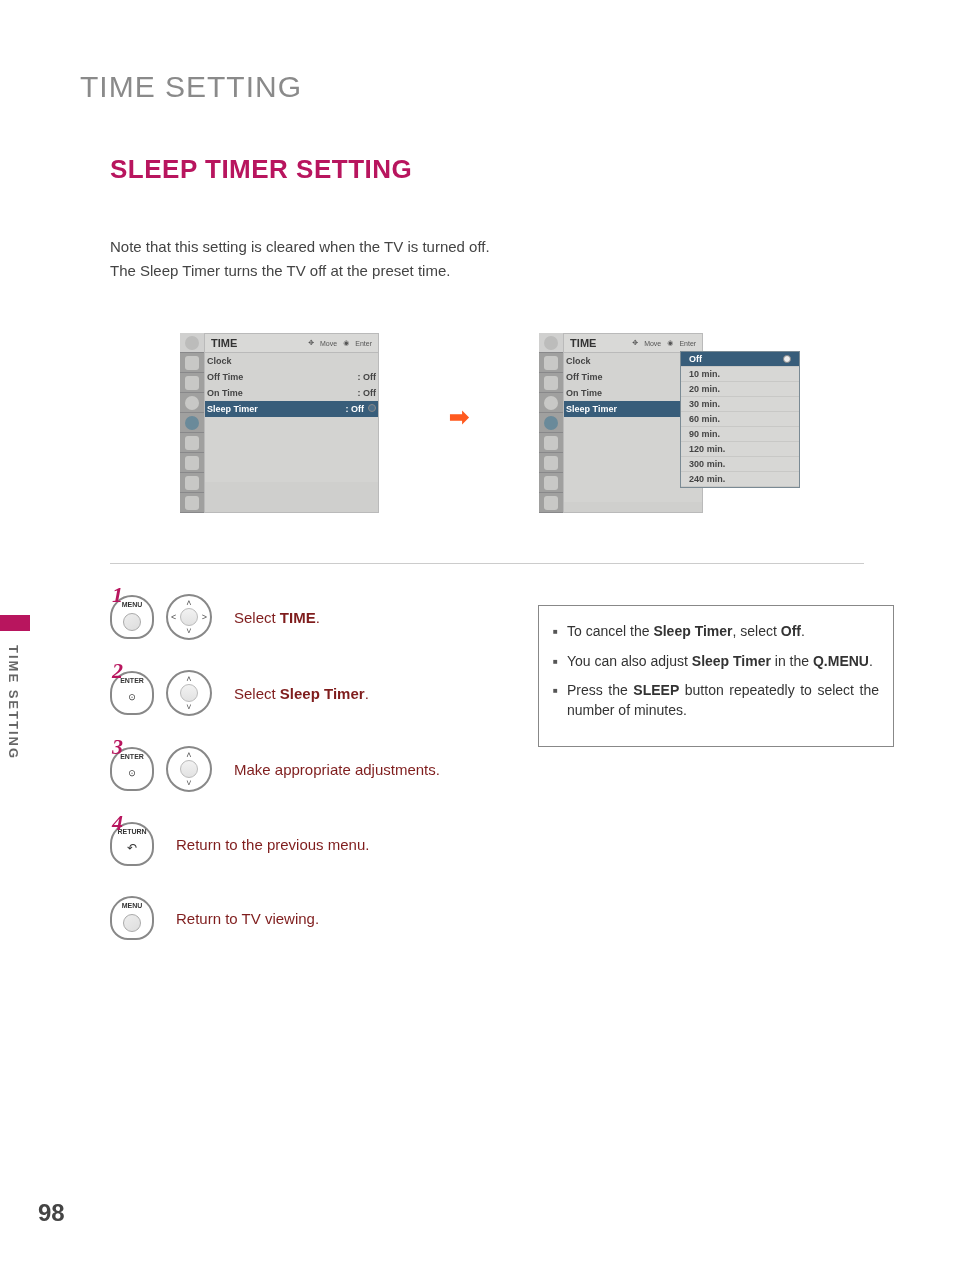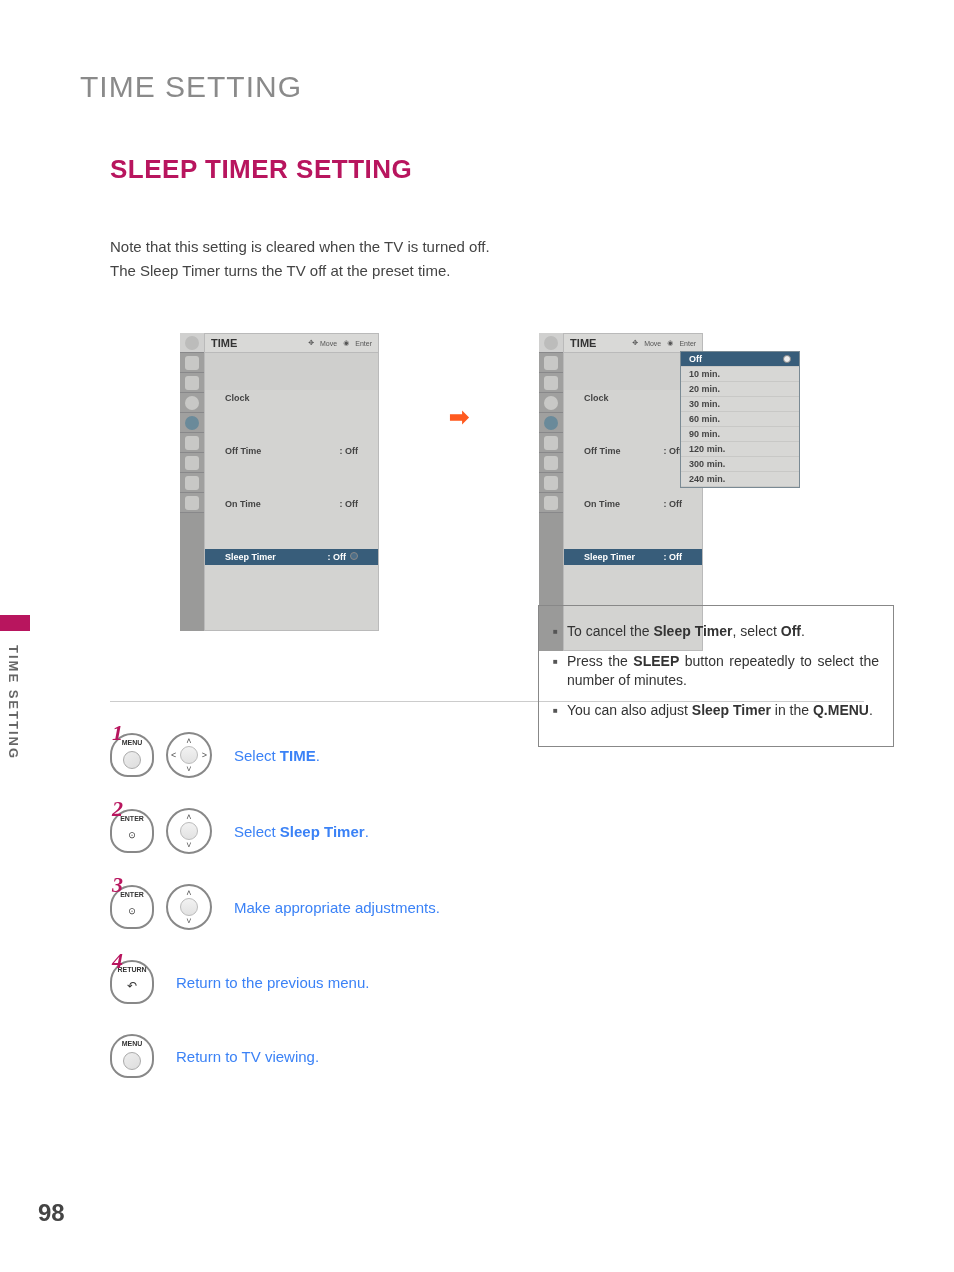--- a/index.html
+++ b/index.html
@@ -108,25 +108,24 @@
       color: #555;
       align-items: center;
     }
     .menu-rows {
       background: #d3d3d1;
     }
     .menu-row {
       display: flex;
       justify-content: space-between;
       align-items: center;
-      padding: 3px 20px;
+      padding: 3px 2px;
       font-size: 9px;
       font-weight: 700;
       color: #444;
-      margin-top: 37px;
     }
     .menu-row.selected {
       background: #385d7a;
       color: #fff;
     }
     .menu-row .val {
       font-weight: 600;
     }
     .radio-dot {
       width: 8px; height: 8px;
@@ -245,21 +244,21 @@
       position:absolute;
       font-size:9px;
       color:#555;
     }
     .dpad .chev.up { top:2px; left:50%; transform:translateX(-50%);}
     .dpad .chev.dn { bottom:2px; left:50%; transform:translateX(-50%);}
     .dpad .chev.lf { left:3px; top:50%; transform:translateY(-50%);}
     .dpad .chev.rt { right:3px; top:50%; transform:translateY(-50%);}
     .step-text {
       font-size: 15px;
-      color: #3b82f6;
+      color: #7f1d1d;
       margin-left: 10px;
     }
     .notes-box {
       position: absolute;
       right: 60px;
       top: 605px;
       width: 356px;
       border: 1px solid #888;
       padding: 16px 14px;
       font-size: 14px;
@@ -540,24 +539,24 @@
 
   </div>
 </div>
 
 <div class="notes-box">
   <ul>
     <li>
       <span>To cancel the </span><b>Sleep Timer</b><span>, select </span><b>Off</b><span>.</span>
     </li>
     <li>
-      <span>Press the </span><b>SLEEP</b><span> button repeatedly to select the number of minutes.</span>
+      <span>You can also adjust </span><b>Sleep Timer</b><span> in the </span><b>Q.MENU</b><span>.</span>
     </li>
     <li>
-      <span>You can also adjust </span><b>Sleep Timer</b><span> in the </span><b>Q.MENU</b><span>.</span>
+      <span>Press the </span><b>SLEEP</b><span> button repeatedly to select the number of minutes.</span>
     </li>
   </ul>
 </div>
 
 <div class="side-tab">
   <div class="bar"></div>
   <div class="label">TIME SETTING</div>
 </div>
 
 <div class="page-num">98</div>

